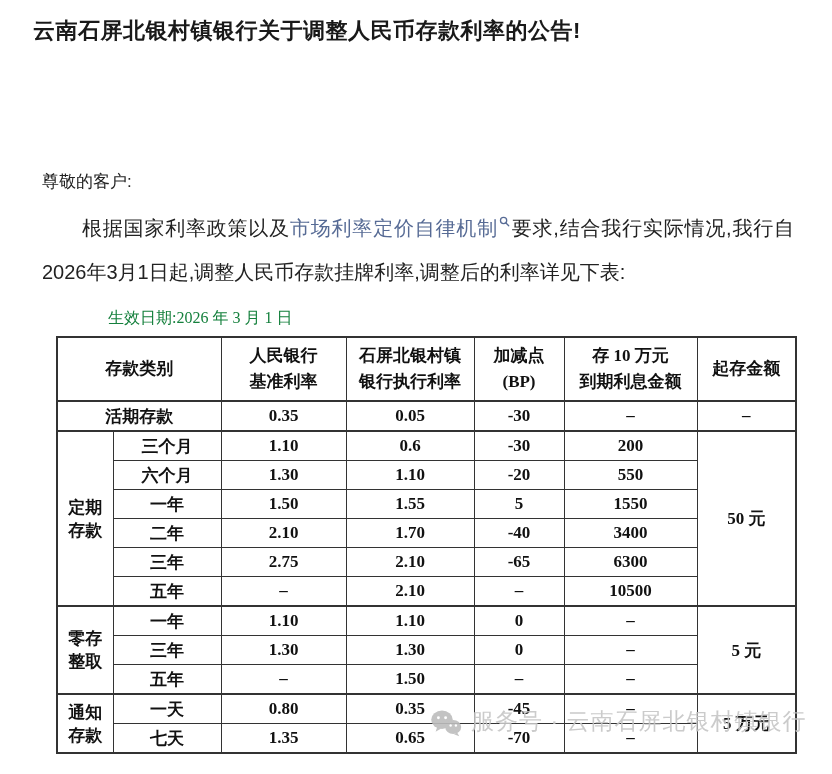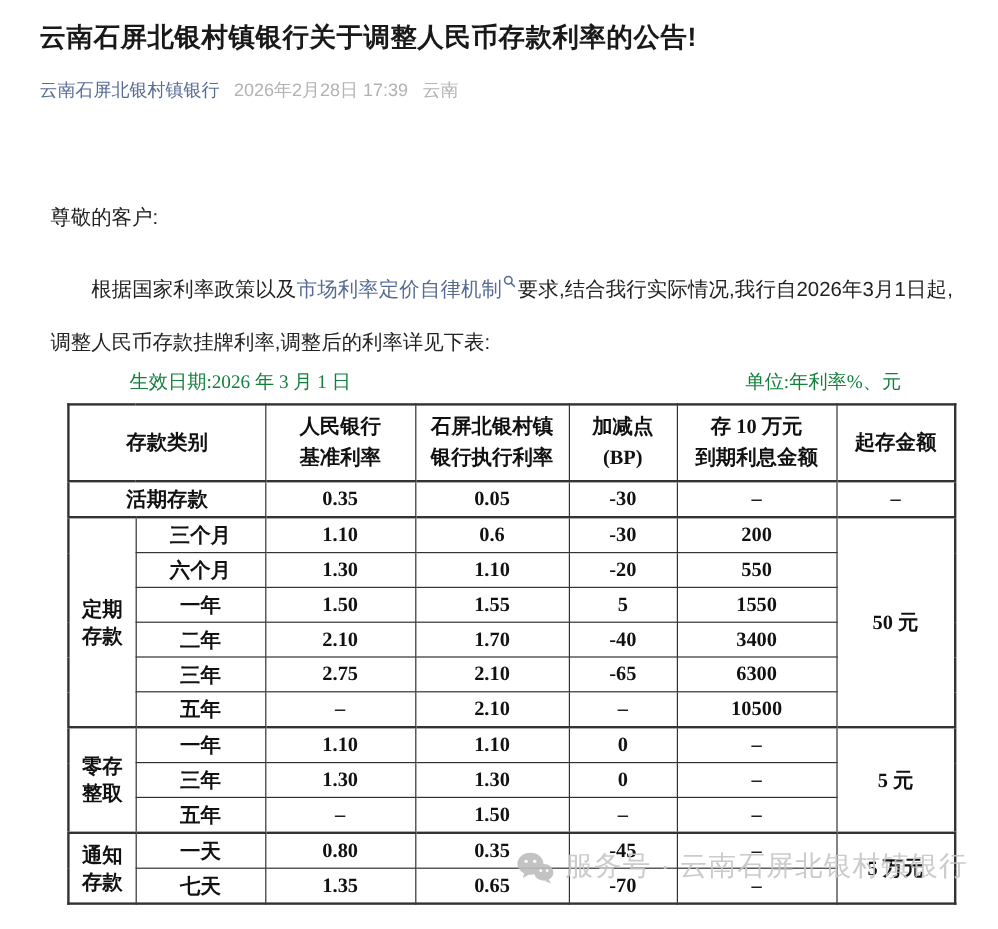--- a/index.html
+++ b/index.html
@@ -22,22 +22,22 @@
     font-size:15px;line-height:20px;
     display:flex;gap:12px;align-items:baseline;
   }
   .byline a{color:#576b95;text-decoration:none;}
   .byline .meta{color:#b2b2b2;}
   .salutation{
     position:absolute;left:42px;top:170px;margin:0;
     font-size:17px;color:#222;
   }
   .paragraph{
-    position:absolute;left:42px;top:220px;width:752px;margin:0;
-    font-size:17px;line-height:44px;color:#222;
+    position:absolute;left:42px;top:206px;width:752px;margin:0;
+    font-size:20px;line-height:44px;color:#222;
     text-indent:2em;
     text-align:justify;
   }
   .paragraph a{color:#576b95;text-decoration:none;}
   .sup-search{vertical-align:super;line-height:0;margin:0 1px;}
   .table-meta{
     position:absolute;left:50px;top:308px;width:739px;
     display:flex;justify-content:space-between;
     font-family:"Liberation Serif","DejaVu Serif",serif;
     font-size:16px;color:#15803d;
@@ -78,36 +78,30 @@
     white-space:nowrap;
   }
 </style>
 </head>
 <body>
 
 <div class="page">
 
   <h1 class="article-title">云南石屏北银村镇银行关于调整人民币存款利率的公告!</h1>
 
-  <div class="byline">
-    <a href="#">云南石屏北银村镇银行</a>
-    <span class="meta">2026年2月28日 17:39</span>
-    <span class="meta">云南</span>
-  </div>
 
   <p class="salutation">尊敬的客户:</p>
 
   <p class="paragraph"><span>根据国家利率政策以及</span><a href="#"><span>市场利率定价自律机制</span><span class="sup-search"><svg width="11" height="11" viewBox="0 0 12 12">
             <circle cx="5" cy="5" r="3.4" fill="none" stroke="#576b95" stroke-width="1.4"></circle>
             <line x1="7.6" y1="7.6" x2="10.6" y2="10.6" stroke="#576b95" stroke-width="1.4" stroke-linecap="round"></line>
           </svg></span></a><span>要求,结合我行实际情况,我行自2026年3月1日起,调整人民币存款挂牌利率,调整后的利率详见下表:</span></p>
 
   <div class="table-meta">
     <span class="left">生效日期:2026 年 3 月 1 日</span>
-    <span class="right">单位:年利率%、元</span>
   </div>
 
   <table class="rates">
     <colgroup>
       <col style="width:56px">
         <col style="width:108px">
         <col style="width:125px">
       <col style="width:128px">
         <col style="width:90px">
         <col style="width:133px">

